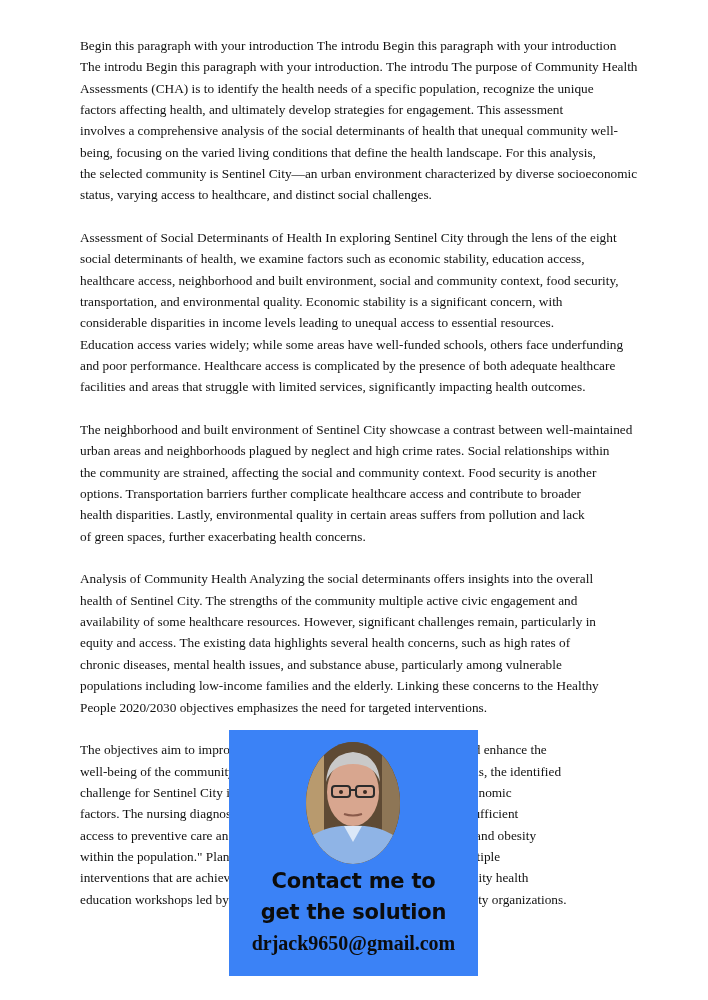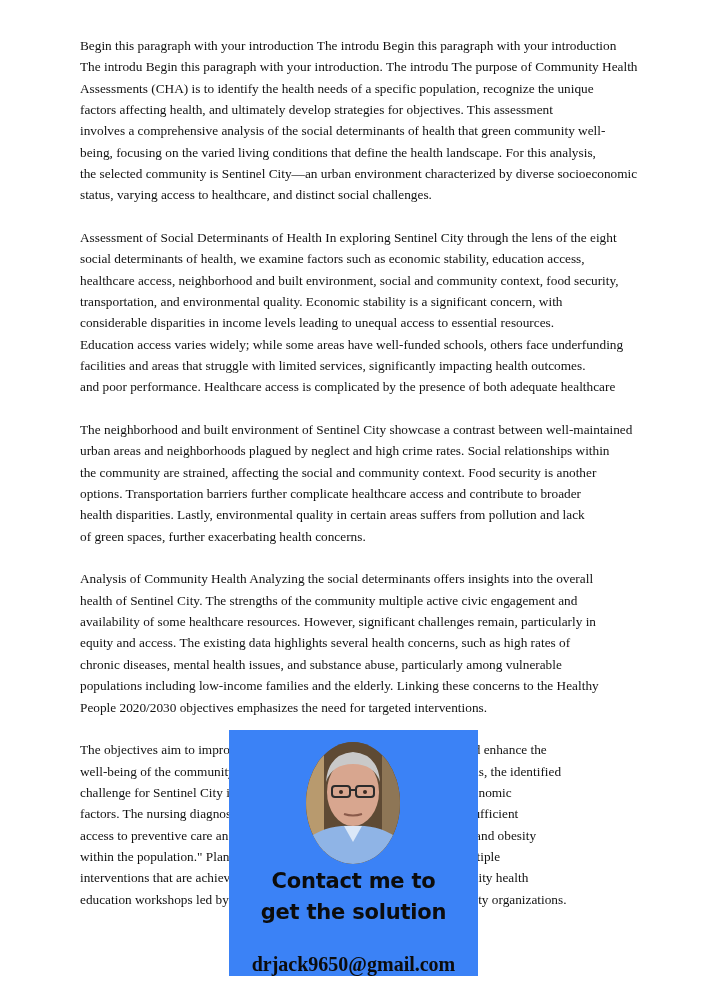--- a/index.html
+++ b/index.html
@@ -20,46 +20,46 @@
   }
   .portrait svg { width: 100%; height: 100%; display: block; }
   .cta {
     position: absolute; left: 0; right: 0; top: 136px; text-align: center;
     font-family: "DejaVu Sans", "Liberation Sans", sans-serif; font-weight: bold;
     font-size: 21px; line-height: 31px; color: #0c0c0c; letter-spacing: -0.2px;
   }
   .email {
     position: absolute; left: 0; right: 0; top: 202px; text-align: center;
     font-family: "Liberation Serif", "DejaVu Serif", serif; font-weight: bold;
-    font-size: 20px; color: #0c0c0c; margin-top: 21px;
+    font-size: 20px; color: #0c0c0c;
   }
 </style>
 </head>
 <body>
 
 <div class="page">
   <p class="para">
     <span class="line">Begin this paragraph with your introduction The introdu Begin this paragraph with your introduction</span>
     <span class="line">The introdu Begin this paragraph with your introduction. The introdu The purpose of Community Health</span>
     <span class="line">Assessments (CHA) is to identify the health needs of a specific population, recognize the unique</span>
-    <span class="line">factors affecting health, and ultimately develop strategies for objectives. This assessment</span>
-    <span class="line">involves a comprehensive analysis of the social determinants of health that green community well-</span>
+    <span class="line">factors affecting health, and ultimately develop strategies for engagement. This assessment</span>
+    <span class="line">involves a comprehensive analysis of the social determinants of health that unequal community well-</span>
     <span class="line">being, focusing on the varied living conditions that define the health landscape. For this analysis,</span>
     <span class="line">the selected community is Sentinel City—an urban environment characterized by diverse socioeconomic</span>
     <span class="line">status, varying access to healthcare, and distinct social challenges.</span>
   </p>
   <p class="para">
     <span class="line">Assessment of Social Determinants of Health In exploring Sentinel City through the lens of the eight</span>
     <span class="line">social determinants of health, we examine factors such as economic stability, education access,</span>
     <span class="line">healthcare access, neighborhood and built environment, social and community context, food security,</span>
     <span class="line">transportation, and environmental quality. Economic stability is a significant concern, with</span>
     <span class="line">considerable disparities in income levels leading to unequal access to essential resources.</span>
     <span class="line">Education access varies widely; while some areas have well-funded schools, others face underfunding</span>
+    <span class="line">and poor performance. Healthcare access is complicated by the presence of both adequate healthcare</span>
     <span class="line">facilities and areas that struggle with limited services, significantly impacting health outcomes.</span>
-    <span class="line">and poor performance. Healthcare access is complicated by the presence of both adequate healthcare</span>
   </p>
   <p class="para">
     <span class="line">The neighborhood and built environment of Sentinel City showcase a contrast between well-maintained</span>
     <span class="line">urban areas and neighborhoods plagued by neglect and high crime rates. Social relationships within</span>
     <span class="line">the community are strained, affecting the social and community context. Food security is another</span>
     <span class="line">options. Transportation barriers further complicate healthcare access and contribute to broader</span>
     <span class="line">health disparities. Lastly, environmental quality in certain areas suffers from pollution and lack</span>
     <span class="line">of green spaces, further exacerbating health concerns.</span>
   </p>
   <p class="para">

